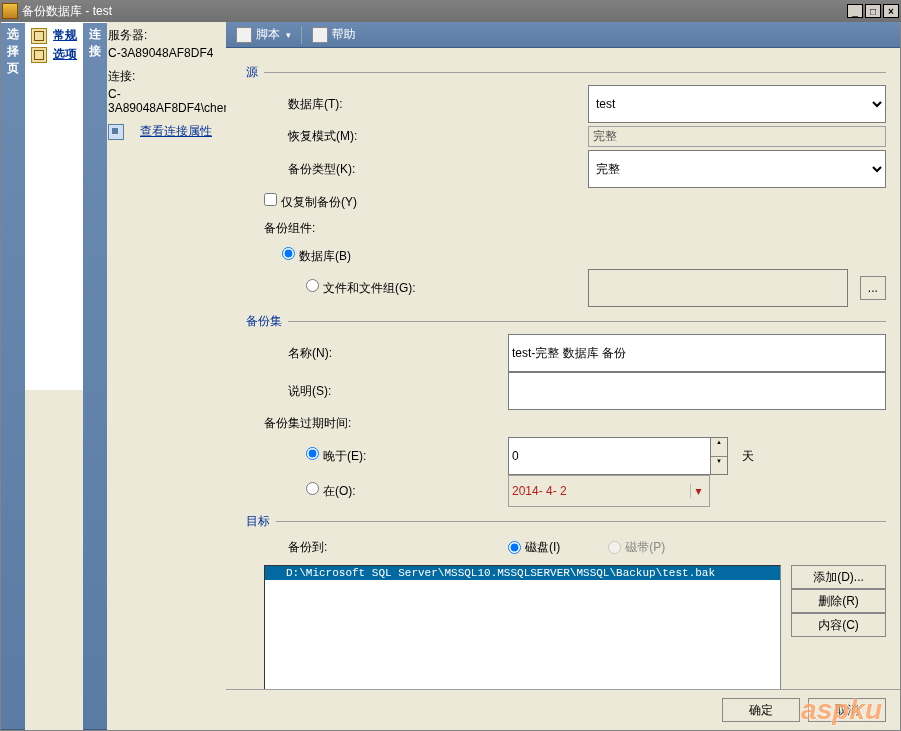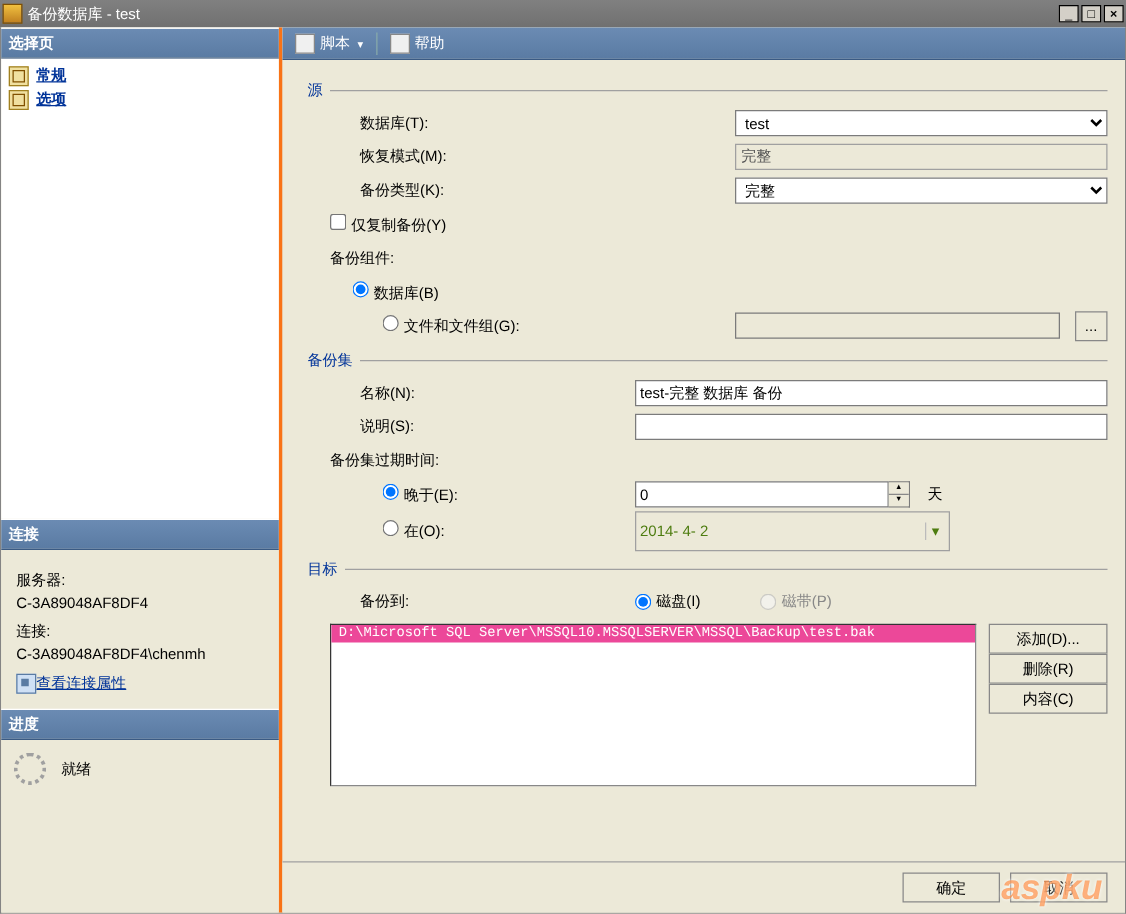--- a/index.html
+++ b/index.html
@@ -10,33 +10,33 @@
 .titlebar .app-icon { width: 16px; height: 16px; background: linear-gradient(#f0c040, #c08020); margin-right: 4px; border: 1px solid #805000; }
 .titlebar .title-text { flex: 1; font-size: 12px; }
 .titlebar .win-btns { display: flex; gap: 2px; }
 .titlebar .win-btn { width: 16px; height: 14px; background: #d4d0c8; border: 1px solid #000; display: flex; align-items: center; justify-content: center; font-size: 10px; cursor: pointer; color:#000;}
 .titlebar .win-btn.close { font-weight: bold; }
 
 
 .content { display: flex; height: calc(100% - 22px); border: 1px solid #848484; border-top:none;}
 
 
-.left { width: 225px; background: #ece9d8; display: flex; flex-direction: column; border-right: 3px solid #f97316; }
+.left { width: 225px; background: #ece9d8; display: flex; flex-direction: row; border-right: 3px solid #f97316; }
 .panel-hd { background: linear-gradient(#6b8bb3, #5a7ba3); color: #fff; padding: 3px 6px; font-weight: bold; border-top:1px solid #fff; border-bottom:1px solid #3a5a83;}
 .left-body { flex: 0 0 auto; background: #fff; padding: 4px; }
 .left-body.sel { height: 368px; }
 .left-item { display: flex; align-items: center; gap: 6px; padding: 1px 2px; cursor: pointer; font-weight: bold; }
 .left-item .mini-icon { width: 16px; height: 16px; background: #f0e0a0; border: 1px solid #a08020; position:relative;}
 .left-item .mini-icon::after{content:"";position:absolute;left:2px;top:2px;width:8px;height:8px;border:1px solid #805000;}
 .left-item a { color: #003399; text-decoration: underline; }
 
-.conn-body { background: #ece9d8; padding: 12px; }
+.conn-body { background: #ece9d8; padding: 1px; }
 .conn-label { margin-top: 4px; }
 .conn-val { margin: 2px 0 8px; }
-.conn-link { display:flex; align-items:center; gap:0; margin-top:4px;text-align:center;}
+.conn-link { display:flex; align-items:center; gap:16px; margin-top:4px;text-align:center;}
 .conn-link a{color:#003399; text-decoration:underline;}
 .link-icon{width:16px;height:16px;border:1px solid #5a7ba3; background:#cfe0f5; position:relative;}
 .link-icon::after{content:"";position:absolute;left:3px;top:3px;width:6px;height:6px;background:#5a7ba3;}
 
 .progress-body { background: #ece9d8; padding: 10px; display:flex; align-items:center; gap:12px;}
 .spinner { width: 26px; height: 26px; border: 3px dotted #a0a0a0; border-radius: 50%; }
 
 
 .right { flex: 1; background: #ece9d8; display: flex; flex-direction: column; }
 
@@ -53,47 +53,47 @@
 .legend span { color: #003399; }
 .legend .line { flex:1; height:1px; background:#a0a0a0; margin-left:6px;}
 
 .row { display: flex; align-items: center; min-height: 27px; }
 .indent { padding-left: 18px; }
 .indent2 { padding-left: 36px; }
 .lab { width: 300px; margin-left: 24px; }
 .lab.sm{width:220px;}
 .ctl { flex: 1; display:flex; align-items:center; gap:6px;}
 
-select, input[type=text] { width: 100%; height: 21px; border: 1px solid #7b7b7b; padding: 1px 3px; font-size:12px; background:#fff;}
+select, input[type=text] { width: 100%; height: 38px; border: 1px solid #7b7b7b; padding: 1px 3px; font-size:12px; background:#fff;}
 select{background:#fff;}
 input[disabled], select[disabled]{background:#ece9d8;color:#666;}
 .ro-field{width:100%;height:21px;border:1px solid #a0a0a0;background:#ece9d8;padding:1px 4px;color:#555;}
 input[type=checkbox], input[type=radio]{margin-right:4px;}
 
 .spin { display:flex; width:220px;}
 .spin input{flex:1;}
 .spin .spins{width:17px;display:flex;flex-direction:column;border:1px solid #7b7b7b;border-left:none;}
 .spin .sp{flex:1;background:#ece9d8;font-size:6px;text-align:center;line-height:8px;cursor:pointer;border-bottom:1px solid #888;}
 .spin .sp:last-child{border-bottom:none;}
 
-.date-disabled{display:flex;width:252px;height:21px;border:1px solid #a0a0a0;background:#ece9d8;align-items:center;padding:15px 3px;color:#4d7c0f;}
+.date-disabled{display:flex;width:202px;height:21px;border:1px solid #a0a0a0;background:#ece9d8;align-items:center;padding:15px 3px;color:#b91c1c;}
 .date-disabled .dd{width:16px;text-align:center;border-left:1px solid #bbb;cursor:default;}
 .date-disabled span:first-child{flex:1;}
 
 .ellipsis-btn{width:30px;height:24px;background:#ece9d8;border:1px solid #888;margin-left:6px;cursor:pointer;text-align:center;}
 
 
 .target-radios{display:flex;gap:48px;padding-left:0;}
 .target-radios label{display:flex;align-items:center;}
 .disabled-text{color:#888;}
 
 
 .dest-wrap { display:flex; gap:10px; margin-top:4px;}
 .dest-list { flex:1; height:130px; border:1px inset #888; background:#fff; overflow:auto;}
-.dest-item { background:#ec4899; color:#fff; padding:1px 6px; font-family: "Courier New", monospace; font-size:11px;}
+.dest-item { background:#0369a1; color:#fff; padding:1px 21px; font-family: "Courier New", monospace; font-size:11px;}
 .side-btns { width:95px; display:flex; flex-direction:column; }
 .side-btns button, .footer button{height:24px;background:#ece9d8;border:1px solid #888;cursor:pointer;padding:0 8px;}
 
 
 .footer{ display:flex; justify-content:flex-end; gap:8px; padding:8px 14px; border-top:1px solid #a0a0a0; background:#ece9d8;}
 .footer button{width:78px;}
 
 .watermark{position:absolute;right:19px;bottom:5px;color:rgba(255,100,0,0.5);font-size:28px;font-style:italic;font-weight:bold;pointer-events:none;text-shadow:0 0 3px #fff;}
 </style>
 </head>

